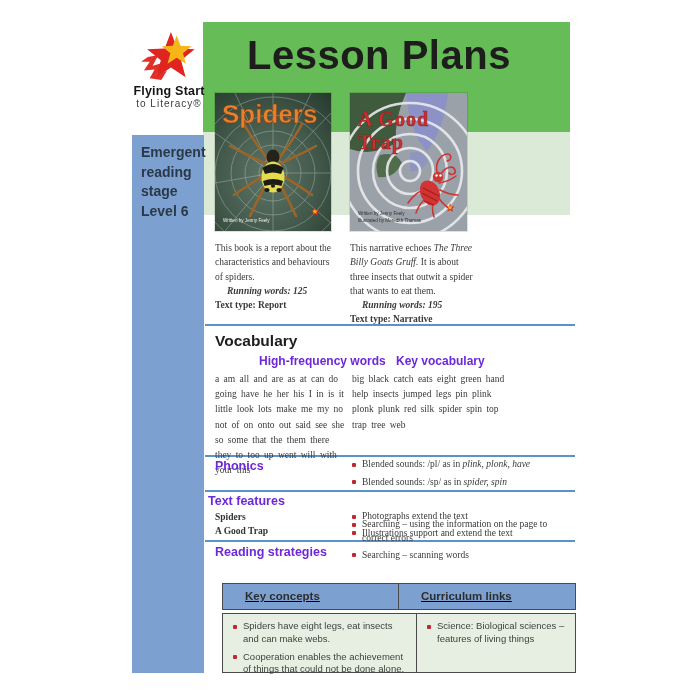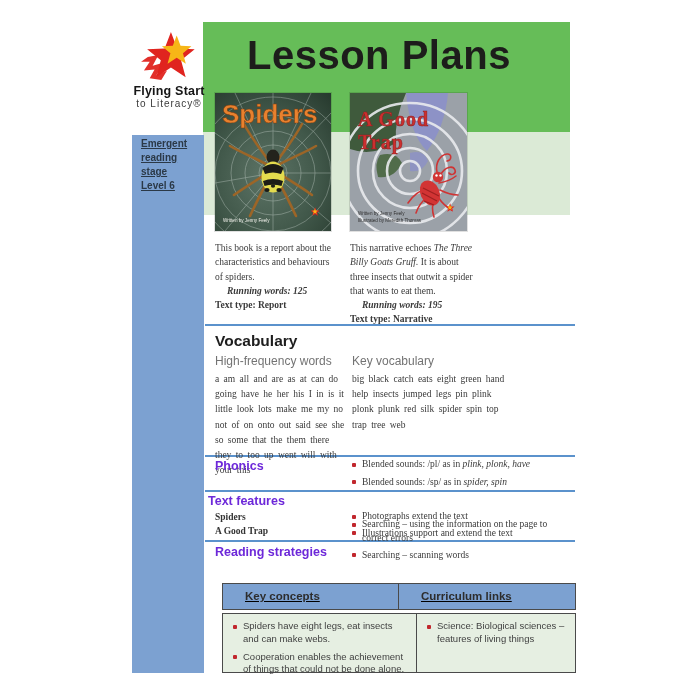--- a/index.html
+++ b/index.html
@@ -14,37 +14,37 @@
   .page-title{left:247px;top:33px;font-size:40px;font-weight:bold;color:#1d1d1b;letter-spacing:.5px;z-index:1;}
 
   
   .logo{left:130px;top:30px;width:78px;text-align:center;z-index:2;}
   .logo svg{display:block;margin:0 auto;}
   .brand1{font-size:12.5px;font-weight:bold;color:#161616;letter-spacing:.2px;margin-top:2px;}
   .brand2{font-size:10px;color:#3c3c3c;letter-spacing:1px;margin-top:0px;}
 
   
   .sidebar{left:132px;top:135px;width:72px;height:538px;background:var(--panel-blue,#7ca1d1);z-index:1;}
-  .sidebar-text{padding:2px 6px 0 9px;font-size:10px;font-weight:bold;color:#2b3947;line-height:1.4;text-decoration:underline;}
+  .sidebar-text{padding:8px 6px 0 9px;font-size:14px;font-weight:bold;color:#2b3947;line-height:1.4;}
   .sidebar-text span{display:block;}
 
   
   .cover{z-index:2;box-shadow:0 0 0 1px rgba(0,0,0,.12);}
   .cover svg{display:block;}
 
   
   .desc{font-family:"Liberation Serif",serif;font-size:9.5px;line-height:1.5;color:#3a3a3a;z-index:2;}
   .desc .rw{font-weight:bold;font-style:italic;margin-left:12px;}
   .desc .tt{font-weight:bold;}
 
   .divider{left:205px;width:370px;height:2px;background:var(--divider-blue,#5b92cc);z-index:1;}
 
   .sec-head{font-size:12.5px;font-weight:bold;color:#6d28d9;z-index:2;}
   .voc-head{font-size:15.5px;font-weight:bold;color:#1e1e1e;z-index:2;}
-  .sub-head{font-size:12px;font-weight:normal;color:#737373;z-index:2;}
+  .sub-head{font-size:12px;font-weight:bold;color:#6d28d9;z-index:2;margin-left:44px;}
   .words{font-family:"Liberation Serif",serif;font-size:9.5px;line-height:1.6;color:#3a3a3a;word-spacing:2px;z-index:2;}
 
   .book-label{font-family:"Liberation Serif",serif;font-weight:bold;font-size:9.5px;color:#333;line-height:1.5;}
 
   .bullets{display:flex;flex-direction:column;gap:4px;z-index:2;}
   .bullet-row{display:flex;gap:6px;align-items:flex-start;}
   .bullet{width:4px;height:4px;background:var(--bullet-red,#c1272d);border-radius:1px;margin-top:4.5px;flex:none;}
   .btext{font-family:"Liberation Serif",serif;font-size:9.5px;line-height:1.45;color:#3a3a3a;}
   .btext i{font-style:italic;}
 

